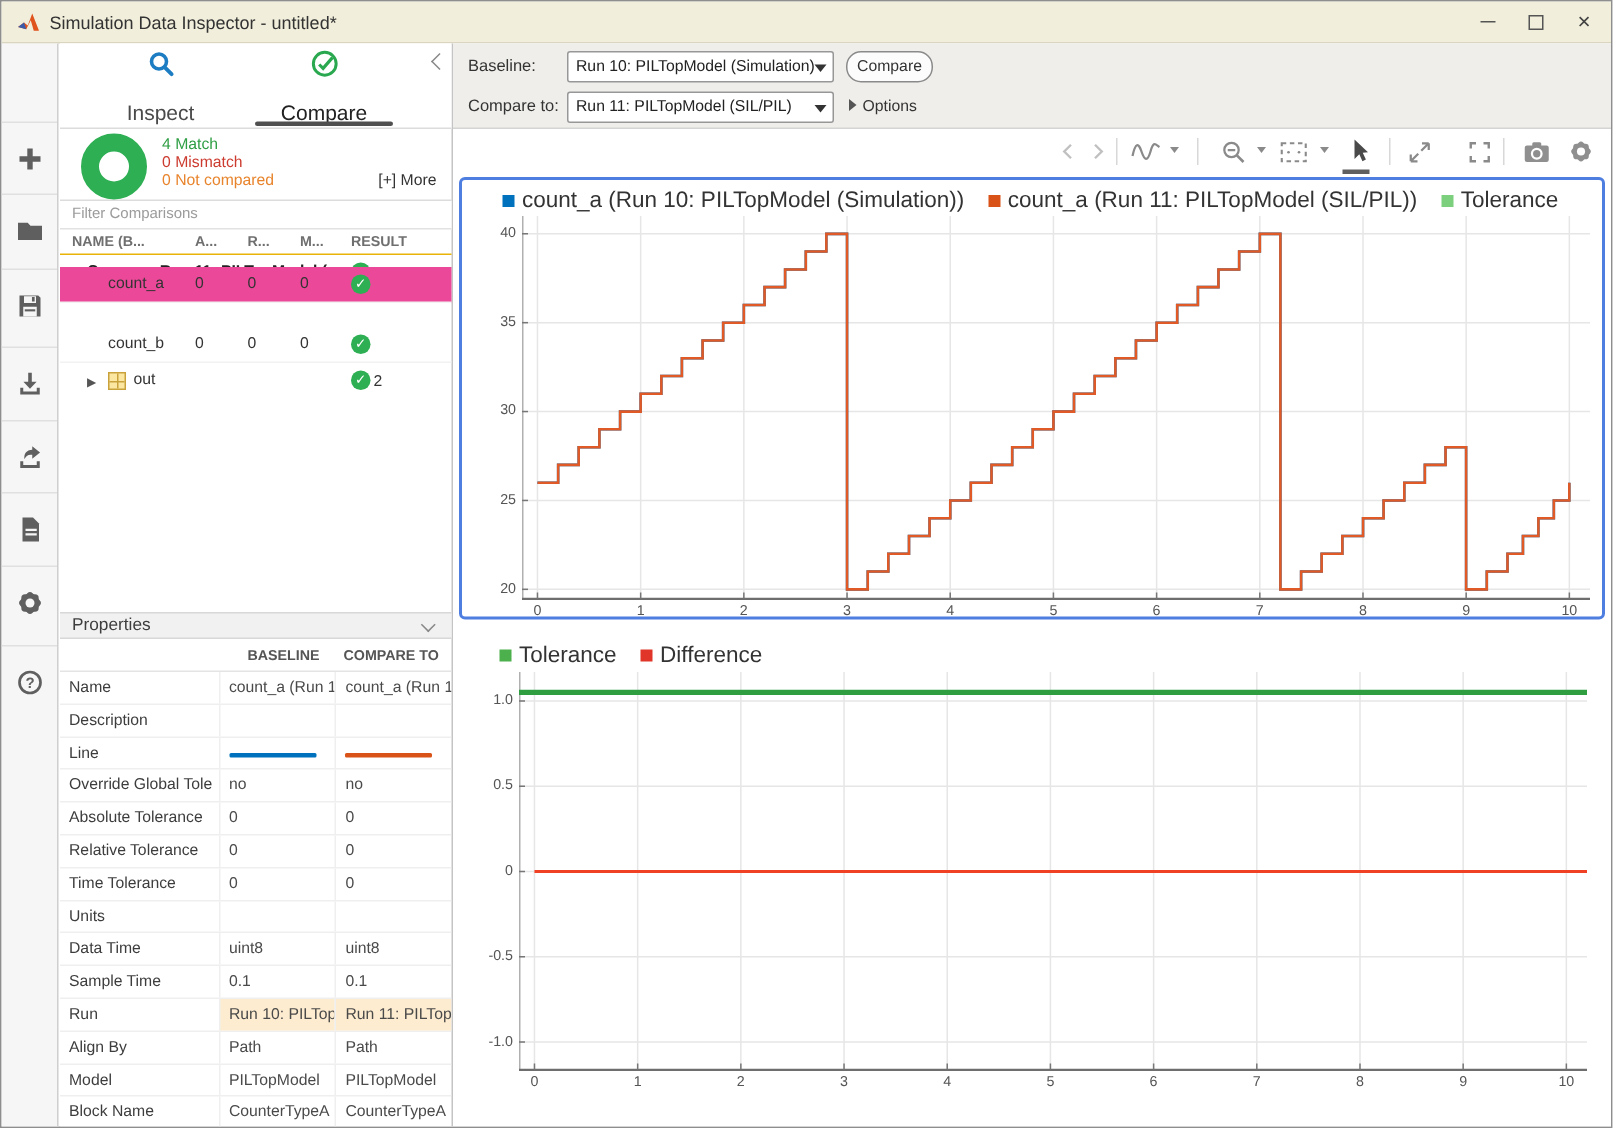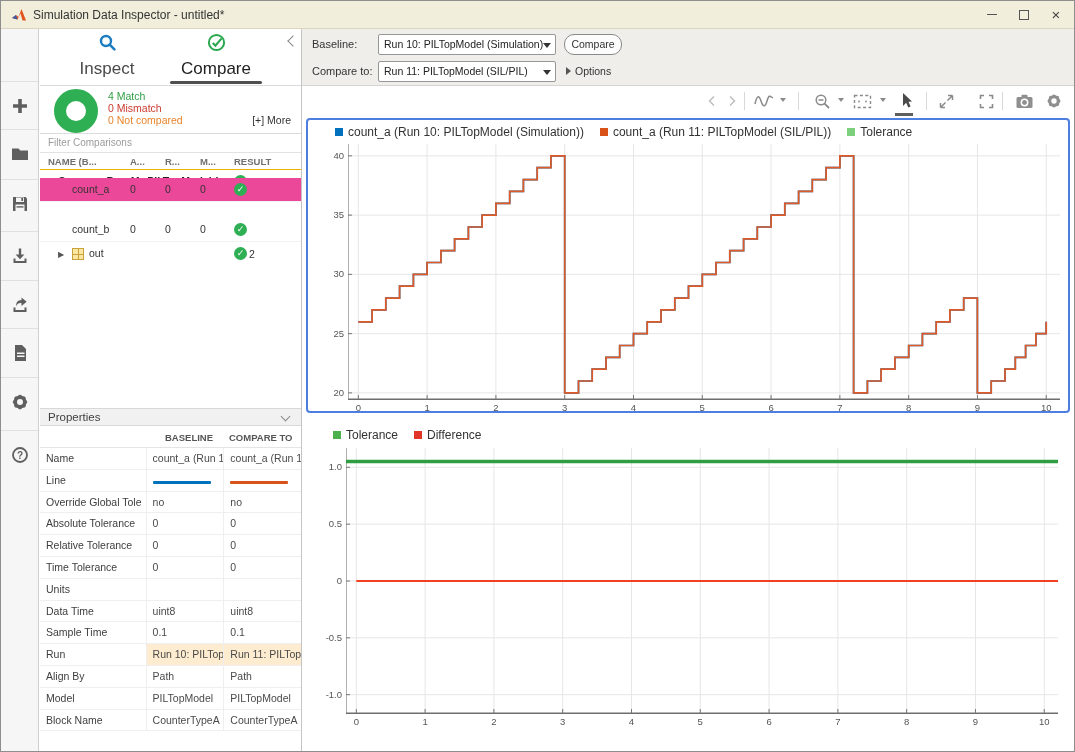--- a/index.html
+++ b/index.html
@@ -17,21 +17,21 @@
 
   
   .iconstrip{position:absolute;left:0;top:28px;width:38px;bottom:0;background:#f6f6f6;border-right:1px solid #cfcfcf}
   .stool{position:absolute;left:0;width:37px;height:48px;display:flex;align-items:center;justify-content:center;border-top:1px solid #e0e0e0;cursor:pointer}
   .stool svg{display:block}
 
   
   .sidebar{position:absolute;left:39px;top:28px;width:262px;bottom:0;background:#fff;border-right:1px solid #c4c4c4}
   .tabbar{position:absolute;left:0;top:0;right:0;height:57px;border-bottom:1px solid #dcdcdc;background:#fff}
   .tab{position:absolute;top:4px;width:90px;text-align:center;cursor:pointer}
-  .tab .tlabel{display:block;margin-top:3px;font-size:17px;color:#4a4a4a}
+  .tab .tlabel{display:block;margin-top:10px;font-size:14px;color:#4a4a4a}
   .tab.active .tlabel{color:#222}
   .tab-underline{position:absolute;left:130px;top:52px;width:92px;height:3px;background:#4f4f4f;border-radius:2px}
   .collapse{position:absolute;left:249px;top:8px;width:8px;height:8px;border-left:1.6px solid #888;border-bottom:1.6px solid #888;transform:rotate(45deg);cursor:pointer}
 
   .summary{position:absolute;left:0;top:57px;right:0;height:48px;border-bottom:1px solid #dcdcdc}
   .donut{position:absolute;left:14px;top:3px;width:44px;height:44px;border:12px solid #2eaf54;border-radius:50%}
   .sline{position:absolute;left:68px;font-size:10.5px;white-space:nowrap}
   .more{position:absolute;right:10px;top:28px;font-size:10.5px;color:#333;cursor:pointer}
 
   .filterrow{position:absolute;left:0;top:105px;right:0;height:19px;border-bottom:1px solid #e2e2e2;background:#fff}
@@ -74,21 +74,21 @@
 
   .plottoolbar{position:absolute;left:0;top:57px;right:0;height:30px;background:#fff}
   .pt{position:absolute;top:5px;width:20px;height:20px;display:flex;align-items:center;justify-content:center;cursor:pointer}
   .ptsep{position:absolute;top:6px;width:1px;height:18px;background:#d8d8d8}
   .ptcaret{position:absolute;top:12px;width:0;height:0;border-left:3.5px solid transparent;border-right:3.5px solid transparent;border-top:4px solid #8a8a8a}
   .cursor-underline{position:absolute;top:27px;width:18px;height:3px;background:#5f5f5f}
 
   .chart{position:absolute;background:#fff}
   .chart1{left:4px;top:89px;width:764px;height:295px;border:2px solid #4d7ee0;border-radius:4px}
   .chart2{left:4px;top:389px;width:764px;height:332px}
-  .legend{position:absolute;left:27px;display:flex;gap:16px;font-size:12px;color:#333;align-items:center}
+  .legend{position:absolute;left:27px;display:flex;gap:16px;font-size:15px;color:#333;align-items:center}
   .chart1 .legend{top:5px}
   .chart2 .legend{top:10px}
   .lgbox{display:inline-block;width:8px;height:8px;margin-right:5px}
   .plot{position:absolute;left:40px}
   .chart1 .plot{top:24px;width:712px;height:256px}
   .chart2 .plot{top:30px;width:712px;height:266px}
   .xtick{position:absolute;width:18px;text-align:center;font-size:9.5px;color:#555}
   .ytick{position:absolute;width:27px;text-align:right;font-size:9.5px;color:#555;height:10px;line-height:10px}
 </style>
 </head>
@@ -250,20 +250,25 @@
     </div>
     <div class="propcols">
       <span style="left:125px">BASELINE</span>
       <span style="left:189px">COMPARE TO</span>
     </div>
     <div class="propbody">
         <div class="prow">
           <div class="pc pl">Name</div>
           <div class="pc pv">count_a (Run 1</div>
           <div class="pc pv">count_a (Run 1</div>
+        </div>
+        <div class="prow">
+          <div class="pc pl">Description</div>
+          <div class="pc pv"></div>
+          <div class="pc pv"></div>
         </div>
         <div class="prow">
           <div class="pc pl">Line</div>
           <div class="pc pv"><span class="swatch" style="background: rgb(0, 114, 189);"></span></div>
           <div class="pc pv"><span class="swatch" style="background: rgb(217, 83, 25);"></span></div>
         </div>
         <div class="prow">
           <div class="pc pl">Override Global Tole</div>
           <div class="pc pv">no</div>
           <div class="pc pv">no</div>

